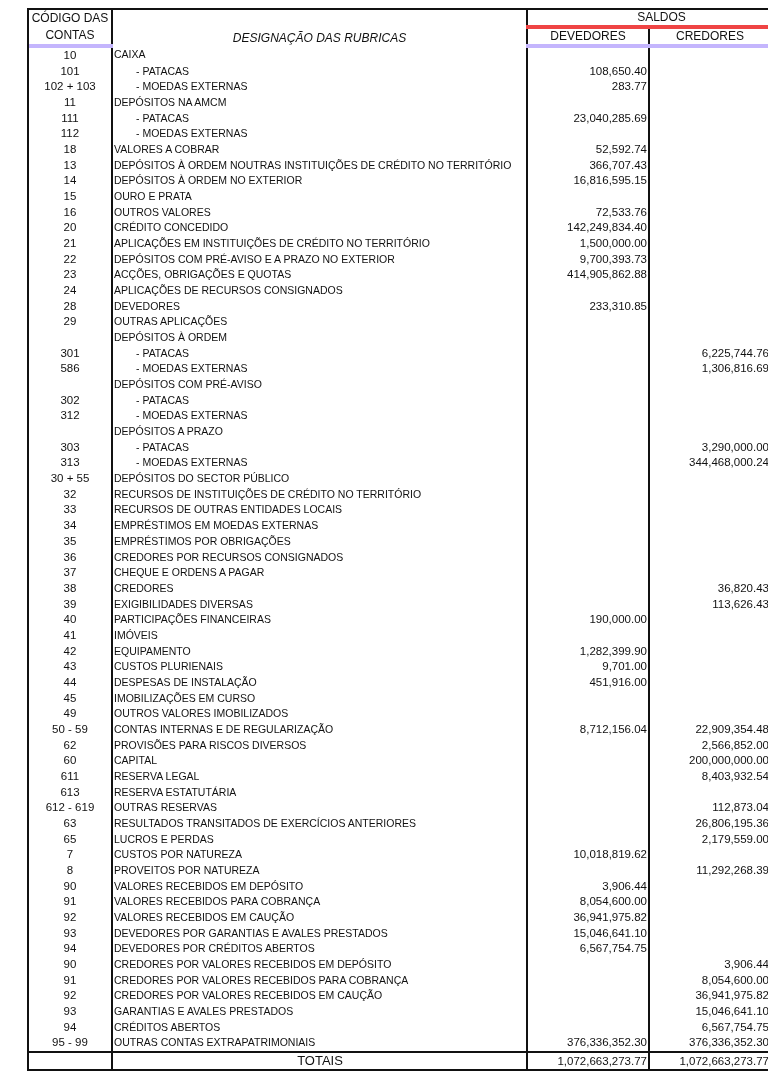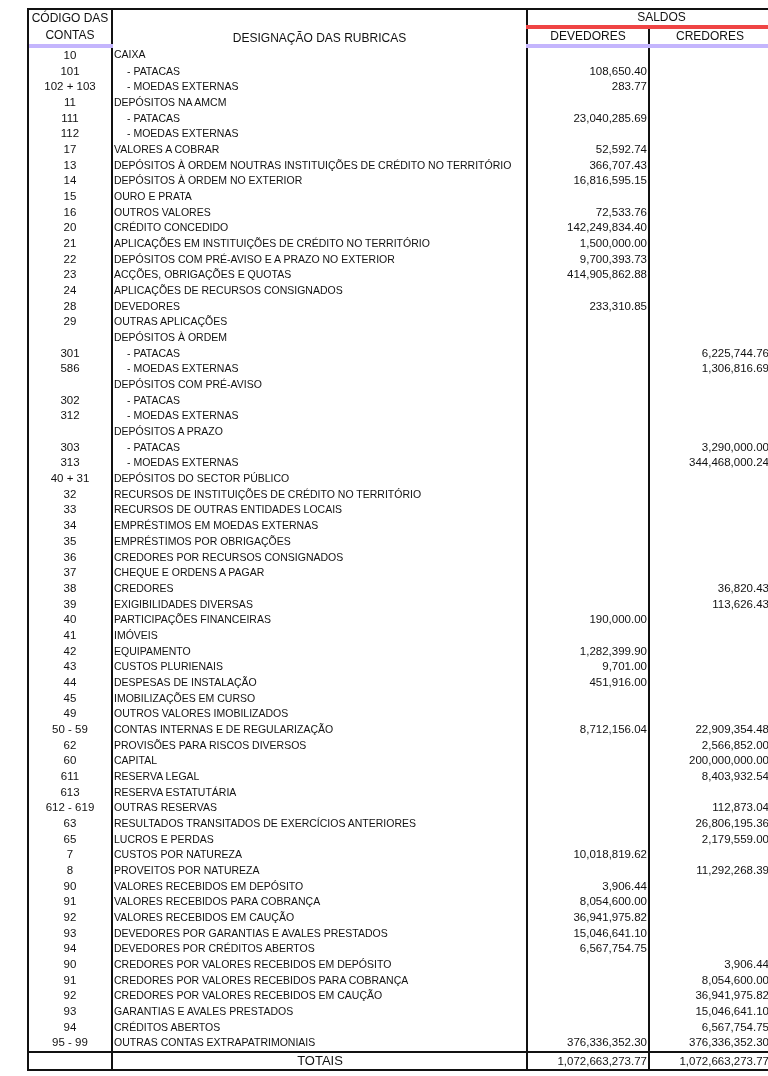--- a/index.html
+++ b/index.html
@@ -8,30 +8,30 @@
     .sheet { position: absolute; left: 27px; top: 8px; width: 745px;
              border: 2px solid #111; box-sizing: border-box; }
     table { border-collapse: collapse; width: 100%; table-layout: fixed; }
     col.c-code { width: 83px; }
     col.c-desc { width: 415px; }
     col.c-dev { width: 122px; }
     col.c-cred { width: 121px; }
     th { font-weight: normal; font-size: 12px; line-height: 15px; padding: 0;
          height: 15px; }
     th.code-h { border-right: 2px solid #111; text-align: center; }
-    th.desc-h { border-right: 2px solid #111; text-align: center; vertical-align: bottom; }
+    th.desc-h { border-right: 2px solid #111; text-align: center; vertical-align: bottom; font-style: italic; }
     th.saldos-h { text-align: center; border-bottom: 4px solid #ef4444; padding-left: 25px; }
     th.dev-h { border-right: 2px solid #111; text-align: center; }
     th.cred-h { text-align: center; }
     tr.head2 th { border-bottom: 4px solid #c4b5fd; }
     td { font-size: 10.5px; line-height: 15.67px; height: 15.67px; padding: 0;
          white-space: nowrap; overflow: hidden; }
     td.code { text-align: center; border-right: 2px solid #111; font-size: 11.5px; }
     td.desc { border-right: 2px solid #111; padding-left: 1px; }
-    td.desc.sub { padding-left: 14px; }
+    td.desc.sub { padding-left: 23px; }
     td.dev { text-align: right; border-right: 2px solid #111; padding-right: 1px; font-size: 11.5px; }
     td.cred { text-align: right; padding-right: 1px; font-size: 11.5px; }
     tr.total td { border-top: 2px solid #111; height: 16px; line-height: 16px; }
     tr.total td.desc { text-align: center; font-size: 13px; }
   </style>
 </head>
 <body>
 
 <div class="sheet">
   <table>
@@ -84,21 +84,21 @@
           <td class="dev">23,040,285.69</td>
           <td class="cred"></td>
         </tr>
         <tr>
           <td class="code">112</td>
           <td class="desc sub">- MOEDAS EXTERNAS</td>
           <td class="dev"></td>
           <td class="cred"></td>
         </tr>
         <tr>
-          <td class="code">17</td>
+          <td class="code">18</td>
           <td class="desc">VALORES A COBRAR</td>
           <td class="dev">52,592.74</td>
           <td class="cred"></td>
         </tr>
         <tr>
           <td class="code">13</td>
           <td class="desc">DEPÓSITOS À ORDEM NOUTRAS INSTITUIÇÕES DE CRÉDITO NO TERRITÓRIO</td>
           <td class="dev">366,707.43</td>
           <td class="cred"></td>
         </tr>
@@ -210,21 +210,21 @@
           <td class="dev"></td>
           <td class="cred">3,290,000.00</td>
         </tr>
         <tr>
           <td class="code">313</td>
           <td class="desc sub">- MOEDAS EXTERNAS</td>
           <td class="dev"></td>
           <td class="cred">344,468,000.24</td>
         </tr>
         <tr>
-          <td class="code">40 + 31</td>
+          <td class="code">30 + 55</td>
           <td class="desc">DEPÓSITOS DO SECTOR PÚBLICO</td>
           <td class="dev"></td>
           <td class="cred"></td>
         </tr>
         <tr>
           <td class="code">32</td>
           <td class="desc">RECURSOS DE INSTITUIÇÕES DE CRÉDITO NO TERRITÓRIO</td>
           <td class="dev"></td>
           <td class="cred"></td>
         </tr>

